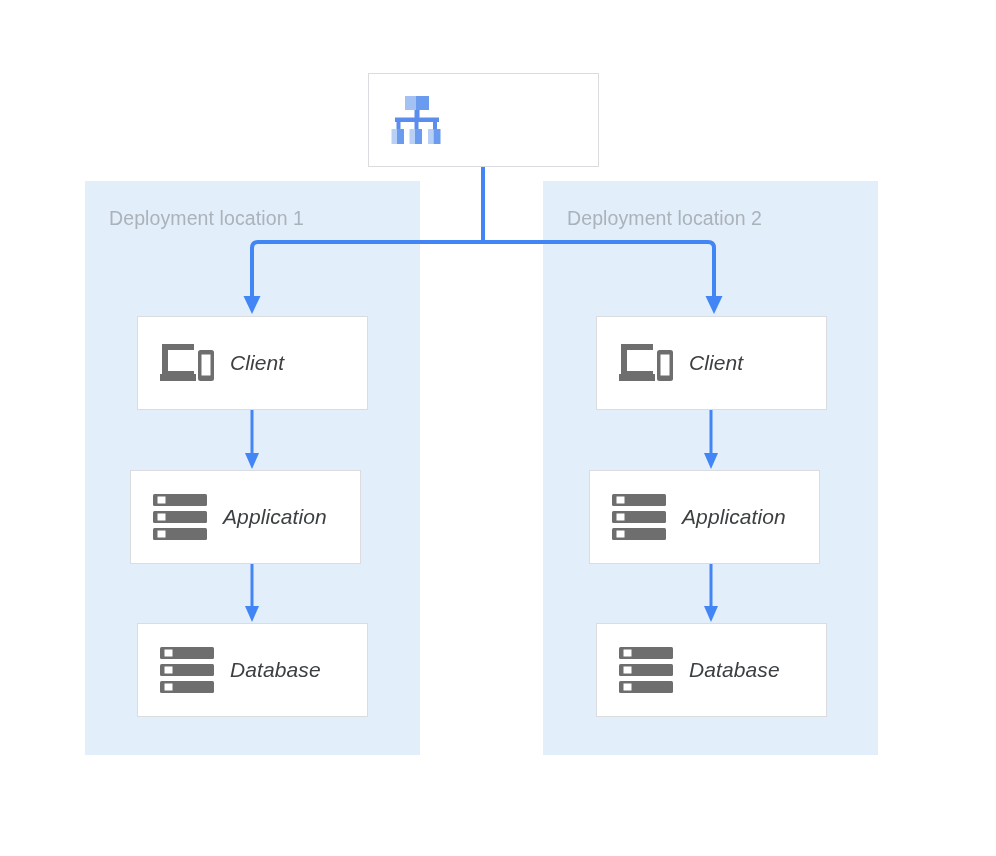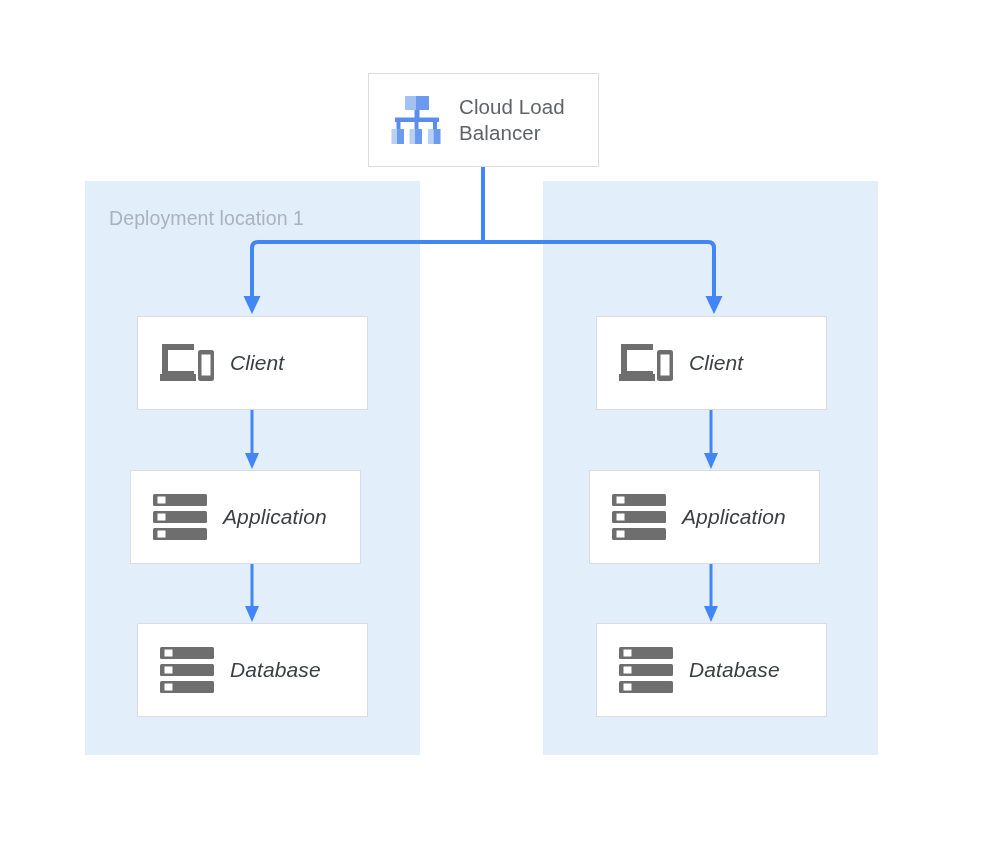--- a/index.html
+++ b/index.html
@@ -27,20 +27,21 @@
 </style>
 </head>
 <body>
 
 <div class="stage">
 
   <div class="panel" style="left:85px;top:181px;width:335px;height:574px;"></div>
   <div class="panel" style="left:543px;top:181px;width:335px;height:574px;"></div>
 
   <div class="panel-label" style="left:109px;top:207px;">Deployment location 1</div>
+  <div class="panel-label" style="left:567px;top:207px;">Deployment location 2</div>
 
   <svg class="wires" viewBox="0 0 996 856">
 
     <path d="M483,167 L483,242" stroke="#4285f4" stroke-width="4" fill="none"></path>
 
     <path d="M252,300 L252,248 Q252,242 258,242 L708,242 Q714,242 714,248 L714,300" stroke="#4285f4" stroke-width="4" fill="none" stroke-linecap="butt"></path>
 
     <polygon points="243.5,296 260.5,296 252,314" fill="#4285f4"></polygon>
     <polygon points="705.5,296 722.5,296 714,314" fill="#4285f4"></polygon>
 
@@ -73,21 +74,20 @@
         <rect x="42" y="27" width="4" height="8" fill="#5b8def"></rect>
 
         <rect x="0.5" y="34" width="5.5" height="15" fill="#b9d0f6"></rect>
         <rect x="6" y="34" width="7" height="15" fill="#6b9bef"></rect>
         <rect x="18.5" y="34" width="5.5" height="15" fill="#b9d0f6"></rect>
         <rect x="24" y="34" width="7" height="15" fill="#6b9bef"></rect>
         <rect x="37" y="34" width="5.5" height="15" fill="#b9d0f6"></rect>
         <rect x="42.5" y="34" width="7" height="15" fill="#6b9bef"></rect>
       </svg>
     </span>
-    <span class="label"><span>Cloud Load</span><br><span>Balancer</span></span>
   </div>
 
   <div class="node row-node" style="left:137px;top:316px;">
     <span class="icon">
       <svg width="54" height="44" viewBox="0 0 54 44">
 
         <path d="M2,3 h32 v6 h-26 v21 h26 v6 h-32 z" fill="#6e6e6e"></path>
         <rect x="0" y="33" width="36" height="7" fill="#6e6e6e"></rect>
 
         <rect x="38" y="9" width="16" height="31" rx="2.5" fill="#6e6e6e"></rect>

